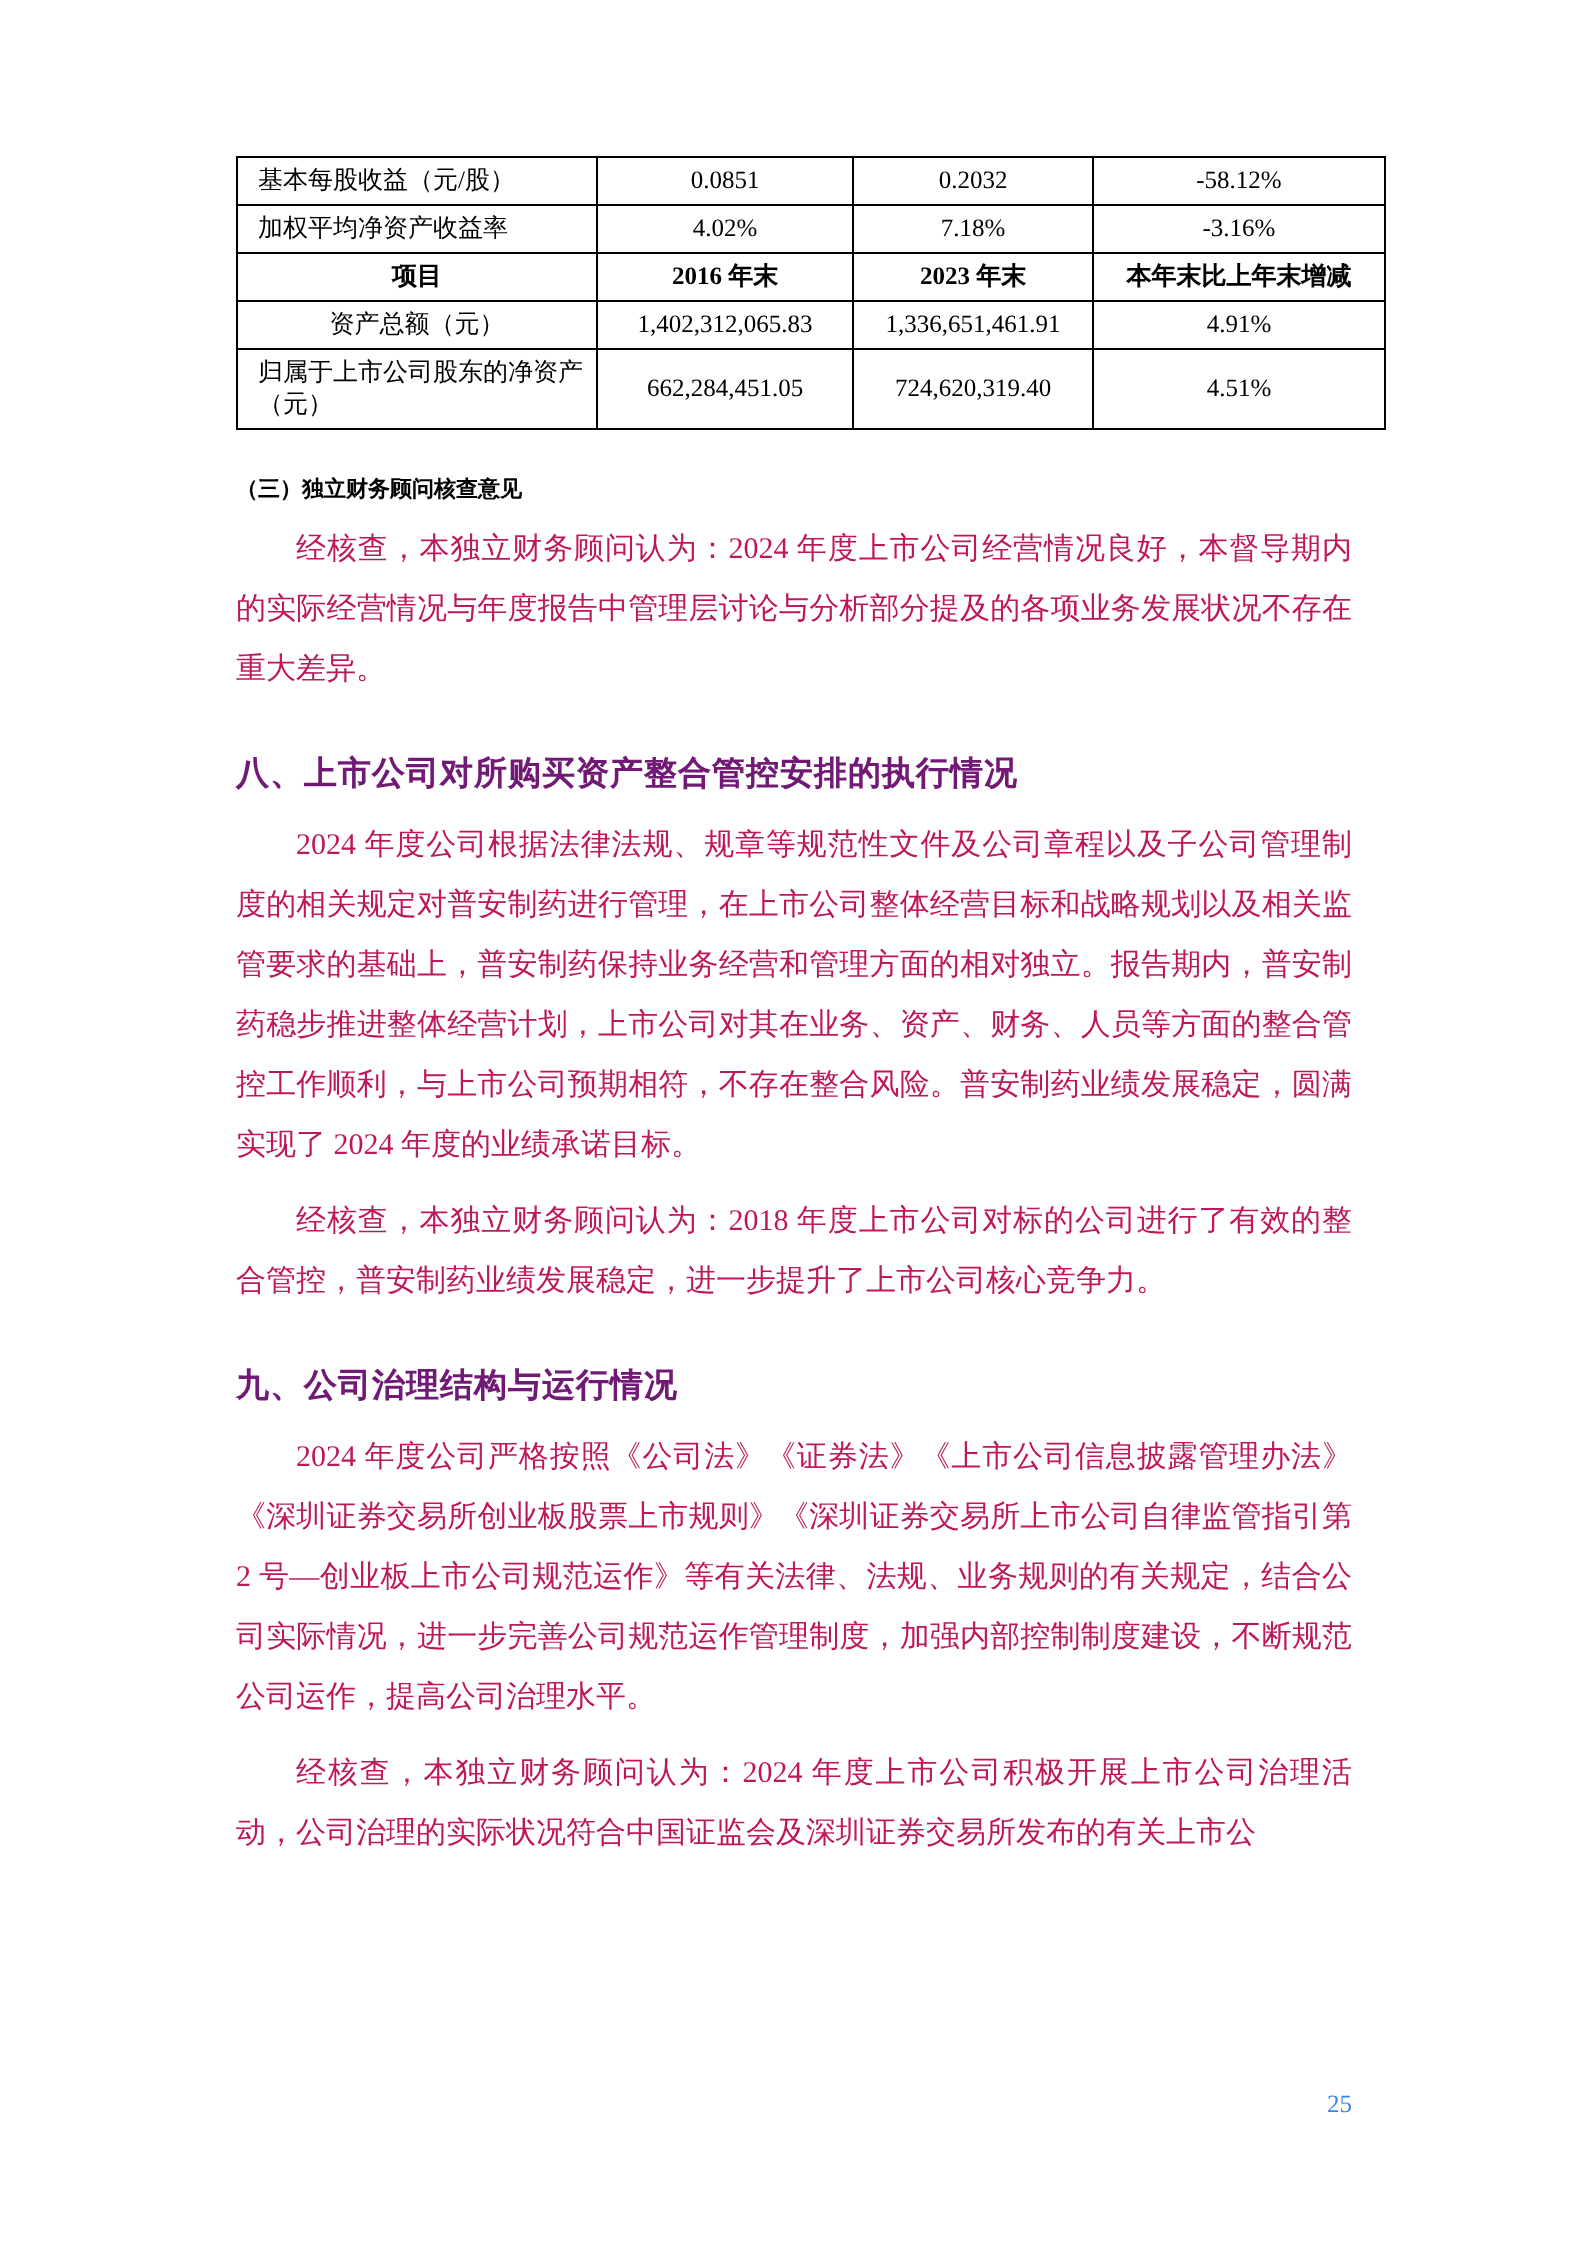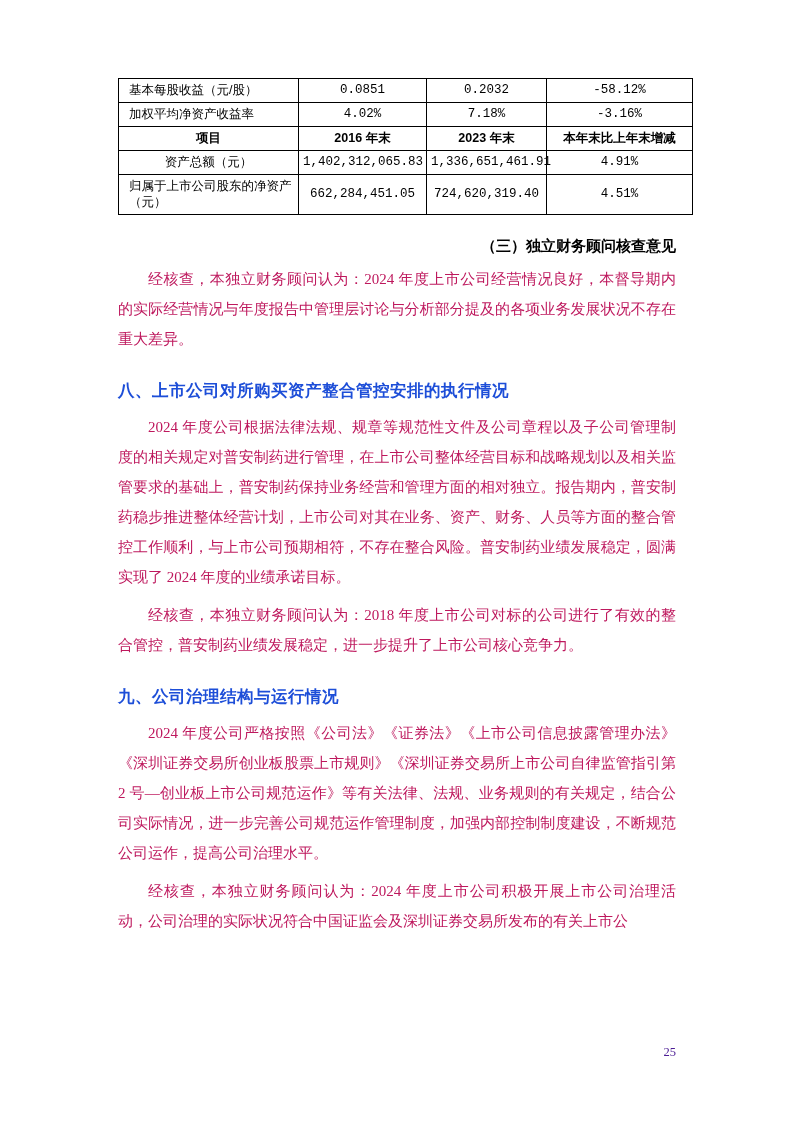--- a/index.html
+++ b/index.html
@@ -33,69 +33,68 @@
     table-layout: fixed;
     font-size: 12.5px;
     color: #000;
   }
   table.fin td {
     border: 1px solid #000;
     padding: 3px 4px;
     text-align: center;
     vertical-align: middle;
     line-height: 1.35;
-    font-family: Liberation Sans, sans-serif;
+    font-family: Liberation Serif, serif;
   }
   table.fin td.label {
     text-align: left;
     padding-left: 10px;
   }
   table.fin td.label.center {
     text-align: center;
     padding-left: 4px;
   }
   table.fin tr.head td {
     font-weight: bold;
   }
   table.fin td.num {
-    font-family: Liberation Mono, monospace;
+    font-family: Liberation Serif, serif;
   }
 
   
   h2.sec {
     font-size: 16.5px;
     font-weight: bold;
     margin: 26px 0 10px 0;
     letter-spacing: 0.5px;
-    color: #1d4ed8;
+    color: #701a75;
     font-family: "Liberation Sans", "DejaVu Sans", sans-serif;
   }
   h3.sub {
-    font-size: 15px;
+    font-size: 11px;
     font-weight: bold;
     margin: 22px 0 8px 0;
     color: #000;
     font-family: "Liberation Sans", "DejaVu Sans", sans-serif;
-    text-align: right;
   }
   p.para {
     font-size: 15px;
     line-height: 2.0;
     margin: 8px 0;
     text-align: justify;
     text-justify: inter-ideograph;
     text-indent: 2em;
     color: #be185d;
   }
   .pageno {
     position: absolute;
     right: 118px;
     bottom: 62px;
     font-size: 12.5px;
-    color: #4c1d95;
+    color: #3b82f6;
     font-family: "Liberation Serif", "DejaVu Serif", serif;
   }
 </style>
 </head>
 <body>
 
 <div class="page">
   <div class="content">
 
     <table class="fin">

